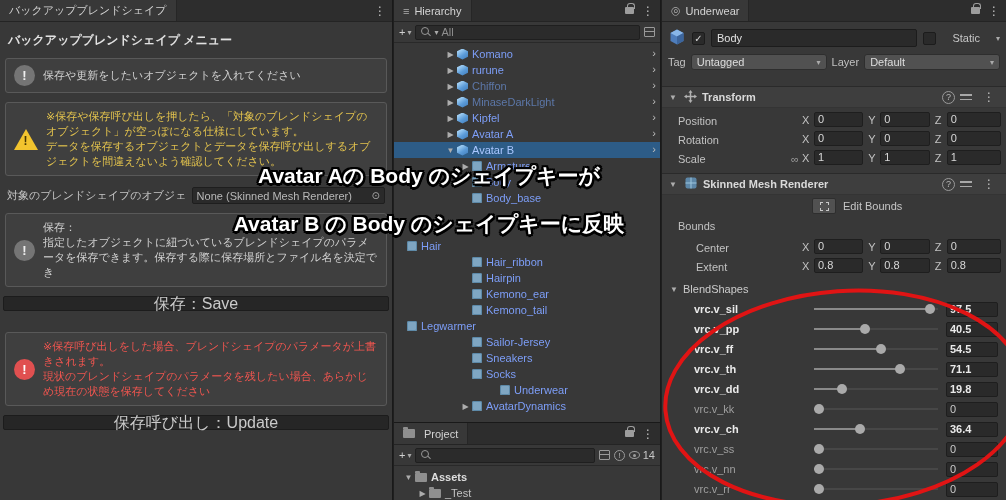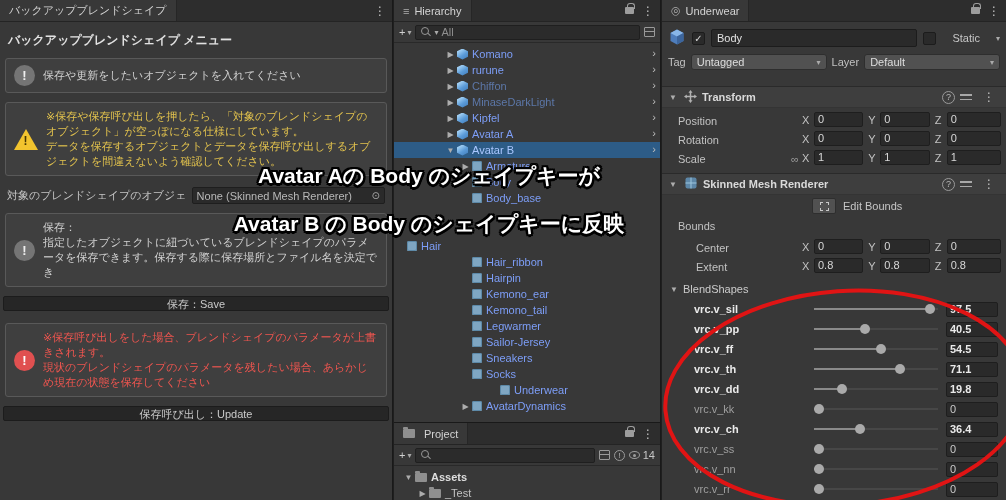--- a/index.html
+++ b/index.html
@@ -58,21 +58,21 @@
 .helpbox.err .txt{color:#f0554f}
 .ic-info{flex:none;width:21px;height:21px;border-radius:50%;background:#757575;color:#efefef;font-weight:bold;display:flex;align-items:center;justify-content:center;font-size:13px}
 .ic-warn{flex:none;width:0;height:0;border-left:12px solid transparent;border-right:12px solid transparent;border-bottom:21px solid #f2c42e;position:relative}
 .ic-warn::after{content:"!";position:absolute;left:-2.5px;top:5px;color:#463600;font-weight:bold;font-size:12px}
 .ic-err{flex:none;width:21px;height:21px;border-radius:50%;background:#e05050;color:#fff;font-weight:bold;display:flex;align-items:center;justify-content:center;font-size:13px}
 .obj-row{display:flex;align-items:center;gap:5px;padding:2px 4px 9px}
 .obj-label{flex:none;color:#c6c6c6}
 .obj-field{flex:1;height:17px;background:#2a2a2a;border:1px solid #1e1e1e;border-radius:2px;display:flex;align-items:center;padding:0 4px;color:#b9b9b9;overflow:hidden}
 .obj-field .val{flex:1;white-space:nowrap;overflow:hidden;text-overflow:ellipsis}
 .obj-picker{flex:none;color:#a8a8a8;font-size:10px}
-.wide-btn{display:block;width:100%;height:15px;background:#262626;border:1px solid #1c1c1c;color:#cacaca;font-size:11px;font-family:inherit;margin:0 0 12px;line-height:12px;border-radius:2px}
+.wide-btn{display:block;width:100%;height:15px;background:#262626;border:1px solid #1c1c1c;color:#cacaca;font-size:16px;font-family:inherit;margin:0 0 21px;line-height:12px;border-radius:2px}
 
 .objhdr{display:flex;align-items:center;gap:6px;padding:6px 6px 4px}
 .checkbox{width:13px;height:13px;background:#2a2a2a;border:1px solid #1c1c1c;border-radius:2px;display:flex;align-items:center;justify-content:center;color:#d8d8d8;font-size:10px;flex:none}
 .name-field{flex:1;height:18px;background:#2a2a2a;border:1px solid #1c1c1c;border-radius:2px;display:flex;align-items:center;padding:0 5px;color:#e2e2e2}
 .static-group{display:flex;align-items:center;gap:16px;color:#c6c6c6;flex:none}
 .tagrow{display:flex;align-items:center;gap:5px;padding:2px 6px 8px;color:#c0c0c0}
 .dd{height:16px;background:#515151;border:1px solid #2e2e2e;border-radius:3px;display:flex;align-items:center;justify-content:space-between;padding:0 5px;color:#dedede;flex:1;gap:4px;overflow:hidden;white-space:nowrap}
 .gap{height:8px}
 .gap-sm{height:6px}
 .comp-hdr{height:22px;background:#3e3e3e;border-top:1px solid #2a2a2a;border-bottom:1px solid #343434;display:flex;align-items:center;gap:5px;padding:0 5px}
@@ -264,21 +264,21 @@
       <div class="trow" style="padding-left: 65px;">
         <span class="tarrow"></span>
         <span class="ticon icon-mesh"></span>
         <span class="tlabel c-blue">Kemono_ear</span>
       </div>
       <div class="trow" style="padding-left: 65px;">
         <span class="tarrow"></span>
         <span class="ticon icon-mesh"></span>
         <span class="tlabel c-blue">Kemono_tail</span>
       </div>
-      <div class="trow" style="padding-left: 65px;">
+      <div class="trow" style="">
         <span class="tarrow"></span>
         <span class="ticon icon-mesh"></span>
         <span class="tlabel c-blue">Legwarmer</span>
       </div>
       <div class="trow" style="padding-left: 65px;">
         <span class="tarrow"></span>
         <span class="ticon icon-mesh"></span>
         <span class="tlabel c-blue">Sailor-Jersey</span>
       </div>
       <div class="trow" style="padding-left: 65px;">

